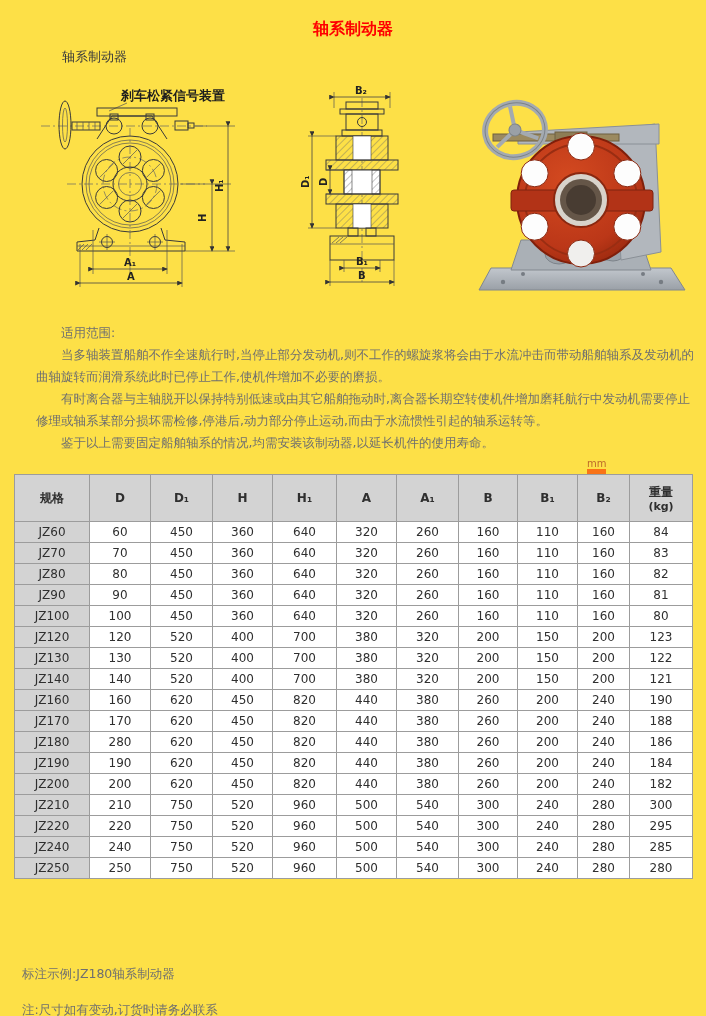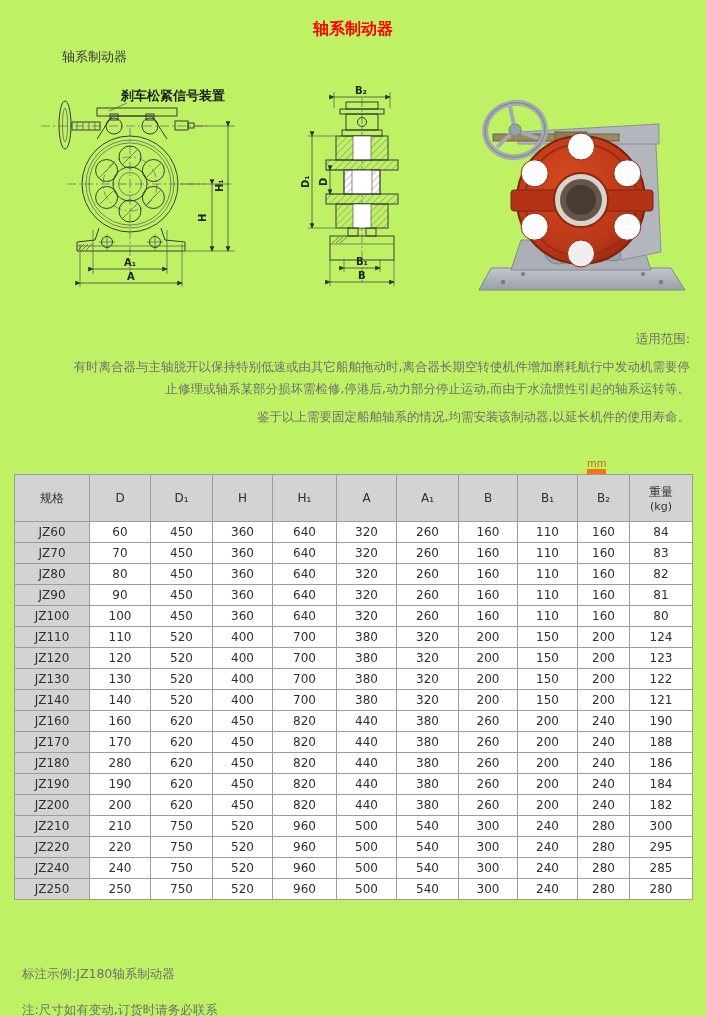--- a/index.html
+++ b/index.html
@@ -1,32 +1,32 @@
 <!DOCTYPE html>
 <html><head>
 <meta charset="utf-8">
 <style>
   html,body{margin:0;padding:0;background:#fff;}
-  .page{position:relative;width:706px;height:1016px;background:#bef264;overflow:hidden;
+  .page{position:relative;width:706px;height:1016px;background:#fde047;overflow:hidden;
         font-family:"DejaVu Sans","Liberation Sans",sans-serif;}
   .title{position:absolute;top:8px;left:0;right:0;text-align:center;
          font-size:16px;font-weight:bold;color:#fe0000;}
   .subtitle{position:absolute;top:48px;left:62px;font-size:13px;color:#3c3c3c;}
   .fig{position:absolute;}
   .fig svg{display:block;}
   .desc{position:absolute;top:322px;left:36px;width:660px;font-size:12.5px;
          color:#6f6f6f;line-height:22px;}
-  .desc p{margin:6px;text-indent:2em;text-align:right;}
+  .desc p{margin:0;text-indent:2em;}
   .unit-label{position:absolute;top:458px;left:587px;font-size:10px;color:#bc6a2b;
          border-bottom:5px solid #f97316;line-height:11px;}
   table.spec{position:absolute;top:474px;left:14px;width:678px;border-collapse:collapse;
          table-layout:fixed;font-size:12px;color:#2f2f2f;}
   table.spec th,table.spec td{border:1px solid #9c9c9c;text-align:center;padding:0;
          overflow:hidden;white-space:nowrap;}
-  table.spec thead th{background:#d3d3d3;font-weight:normal;height:46px;}
+  table.spec thead th{background:#d3d3d3;font-weight:bold;height:46px;}
   table.spec td{height:20px;line-height:20px;background:#fff;}
   table.spec td.spec-col{background:#d3d3d3;margin-left:31px;}
   .kg{font-size:11px;line-height:12px;}
   .note{position:absolute;left:14px;font-size:12.5px;color:#6f6f6f;margin:8px;}
   .note-example{top:958px;}
   .note-dim{top:994px;text-align:center;}
   
   .ln{stroke:#3a3a3a;stroke-width:1;fill:none;}
   .thin{stroke:#555;stroke-width:0.7;fill:none;}
   .cl{stroke:#666;stroke-width:0.7;fill:none;stroke-dasharray:9 3 2 3;}
@@ -252,20 +252,21 @@
         <circle cx="71.7" cy="91.3" r="13.5" fill="#fdfdfd" stroke="#8a2810"></circle>
         <circle cx="118" cy="118" r="27" fill="#d8d3cb" stroke="#8a2810" stroke-width="2"></circle>
         <circle cx="118" cy="118" r="21" fill="#655648"></circle>
         <circle cx="118" cy="118" r="15" fill="#483c32"></circle>
       </g>
     </svg>
   </div>
 
   <div class="desc">
     <p>适用范围:</p>
+    <p>当多轴装置船舶不作全速航行时,当停止部分发动机,则不工作的螺旋浆将会由于水流冲击而带动船舶轴系及发动机的曲轴旋转而润滑系统此时已停止工作,使机件增加不必要的磨损。</p>
     <p>有时离合器与主轴脱开以保持特别低速或由其它船舶拖动时,离合器长期空转使机件增加磨耗航行中发动机需要停止修理或轴系某部分损坏需检修,停港后,动力部分停止运动,而由于水流惯性引起的轴系运转等。</p>
     <p>鉴于以上需要固定船舶轴系的情况,均需安装该制动器,以延长机件的使用寿命。</p>
   </div>
 
   <span class="unit-label">mm</span>
 
   <table class="spec">
     <colgroup>
       <col style="width:75px">
         <col style="width:61px">
@@ -357,33 +358,20 @@
           <td>360</td>
           <td>640</td>
           <td>320</td>
           <td>260</td>
           <td>160</td>
           <td>110</td>
           <td>160</td>
           <td>80</td>
         </tr>
         <tr>
-          <td class="spec-col">JZ110</td>
-          <td>110</td>
-          <td>520</td>
-          <td>400</td>
-          <td>700</td>
-          <td>380</td>
-          <td>320</td>
-          <td>200</td>
-          <td>150</td>
-          <td>200</td>
-          <td>124</td>
-        </tr>
-        <tr>
           <td class="spec-col">JZ120</td>
           <td>120</td>
           <td>520</td>
           <td>400</td>
           <td>700</td>
           <td>380</td>
           <td>320</td>
           <td>200</td>
           <td>150</td>
           <td>200</td>

